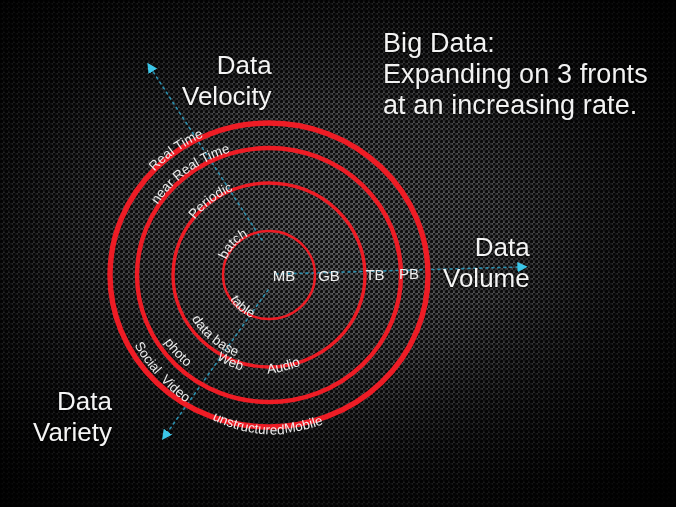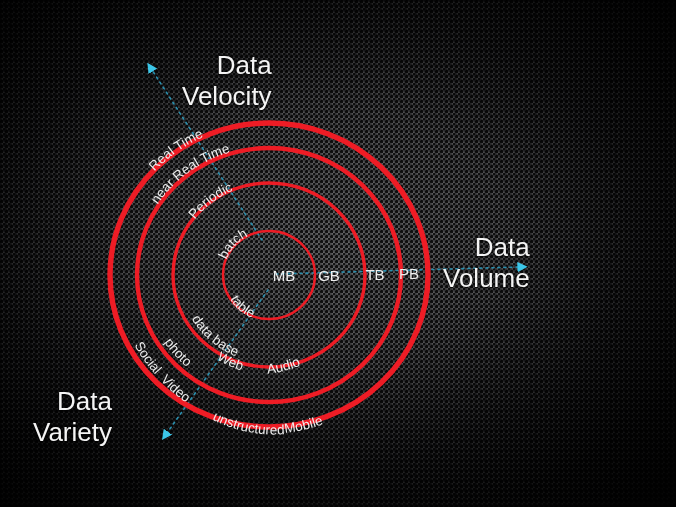--- a/index.html
+++ b/index.html
@@ -148,20 +148,23 @@
     </g>
 
     <g>
       <text class="vol-text" x="284" y="281" text-anchor="middle">MB</text>
       <text class="vol-text" x="329" y="281" text-anchor="middle">GB</text>
       <text class="vol-text" x="375" y="280" text-anchor="middle">TB</text>
       <text class="vol-text" x="409" y="279" text-anchor="middle">PB</text>
     </g>
   </svg>
 
+  <div id="title" class="hdr">Big Data:
+Expanding on 3 fronts
+at an increasing rate.</div>
 
   <div id="lbl-velocity" class="axis-label">Data
 Velocity</div>
   <div id="lbl-volume" class="axis-label">Data
 Volume</div>
   <div id="lbl-variety" class="axis-label">Data
 Variety</div>
 
 </div>
 

